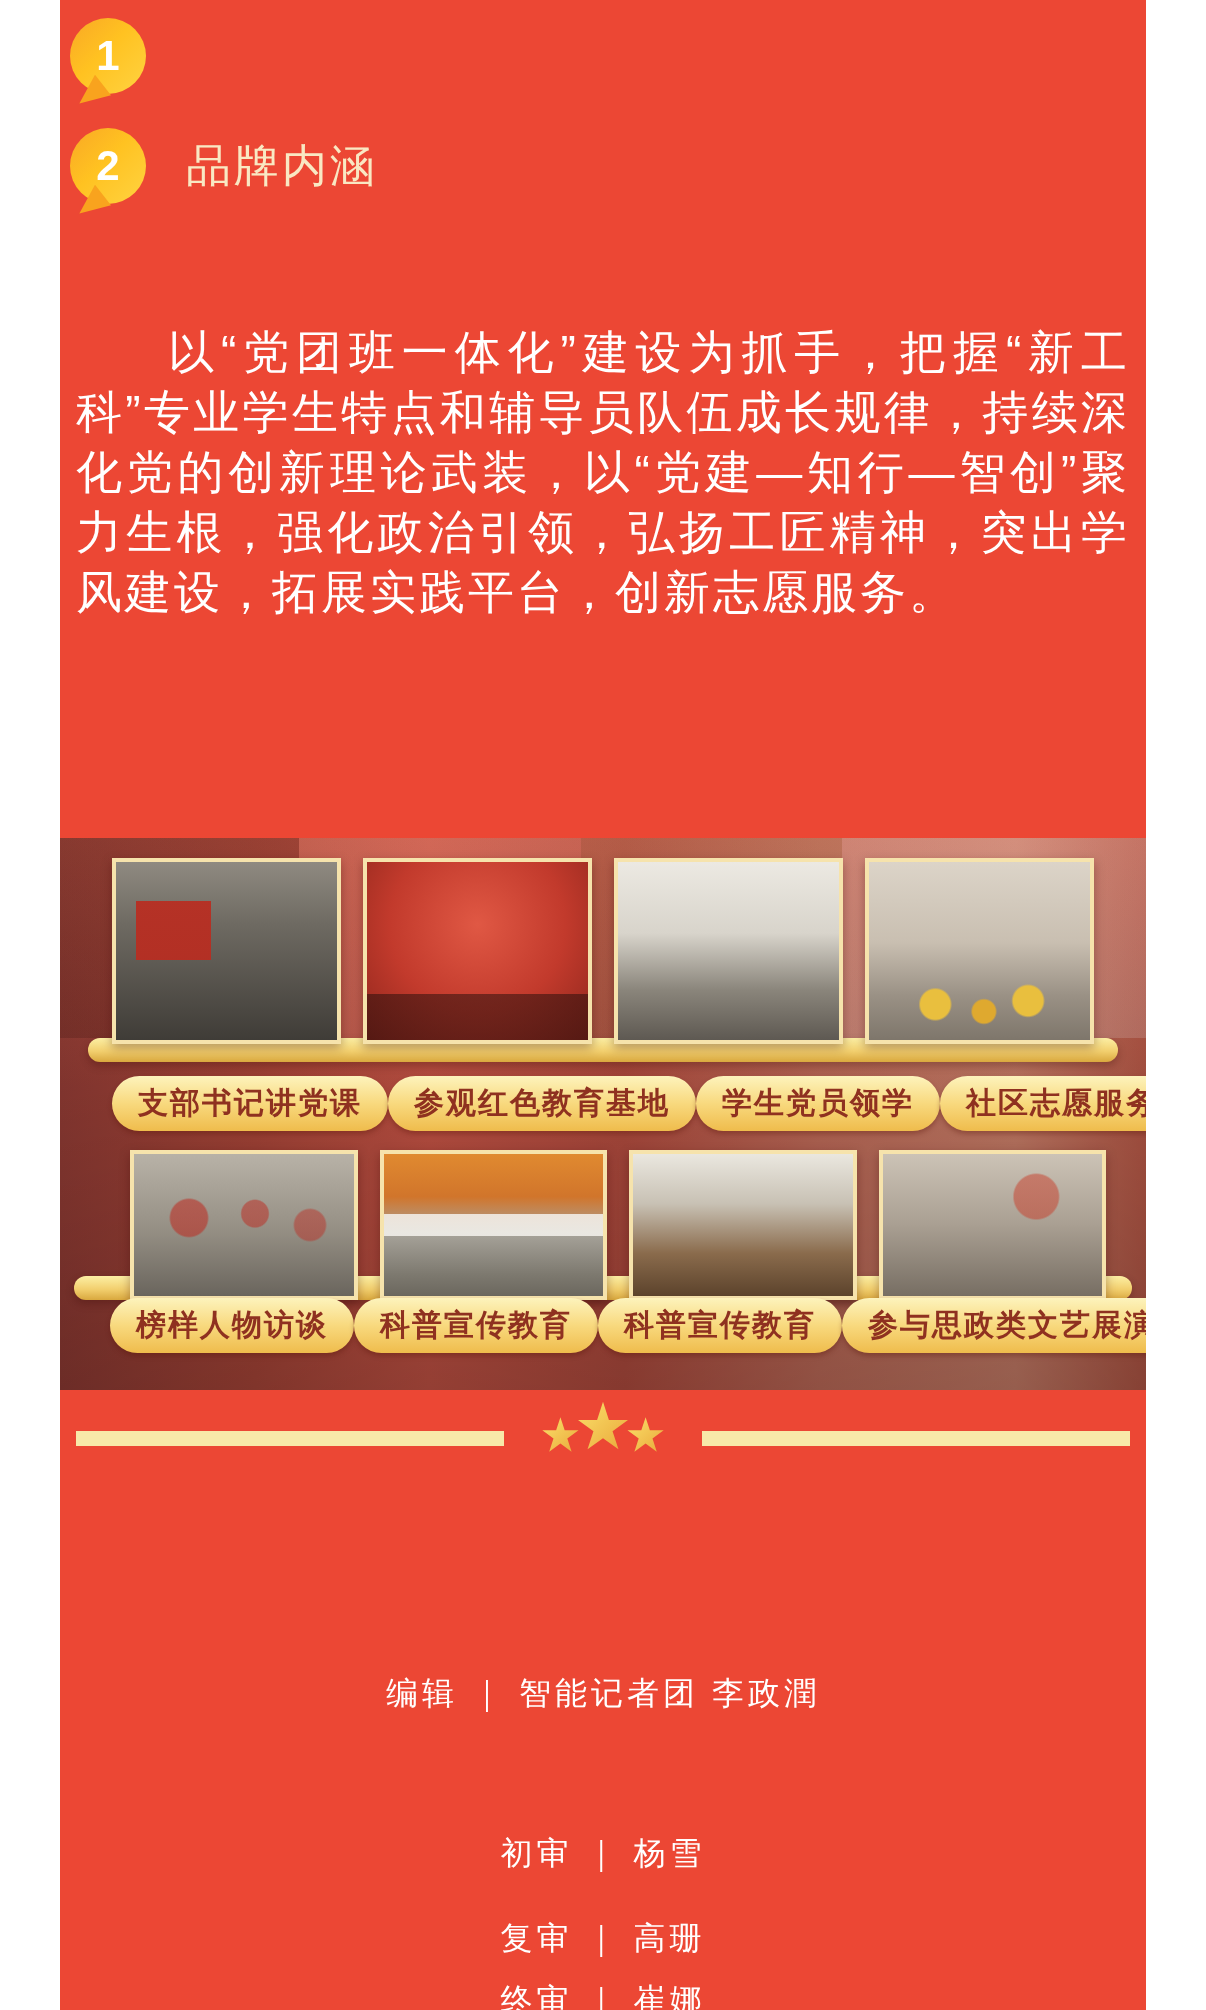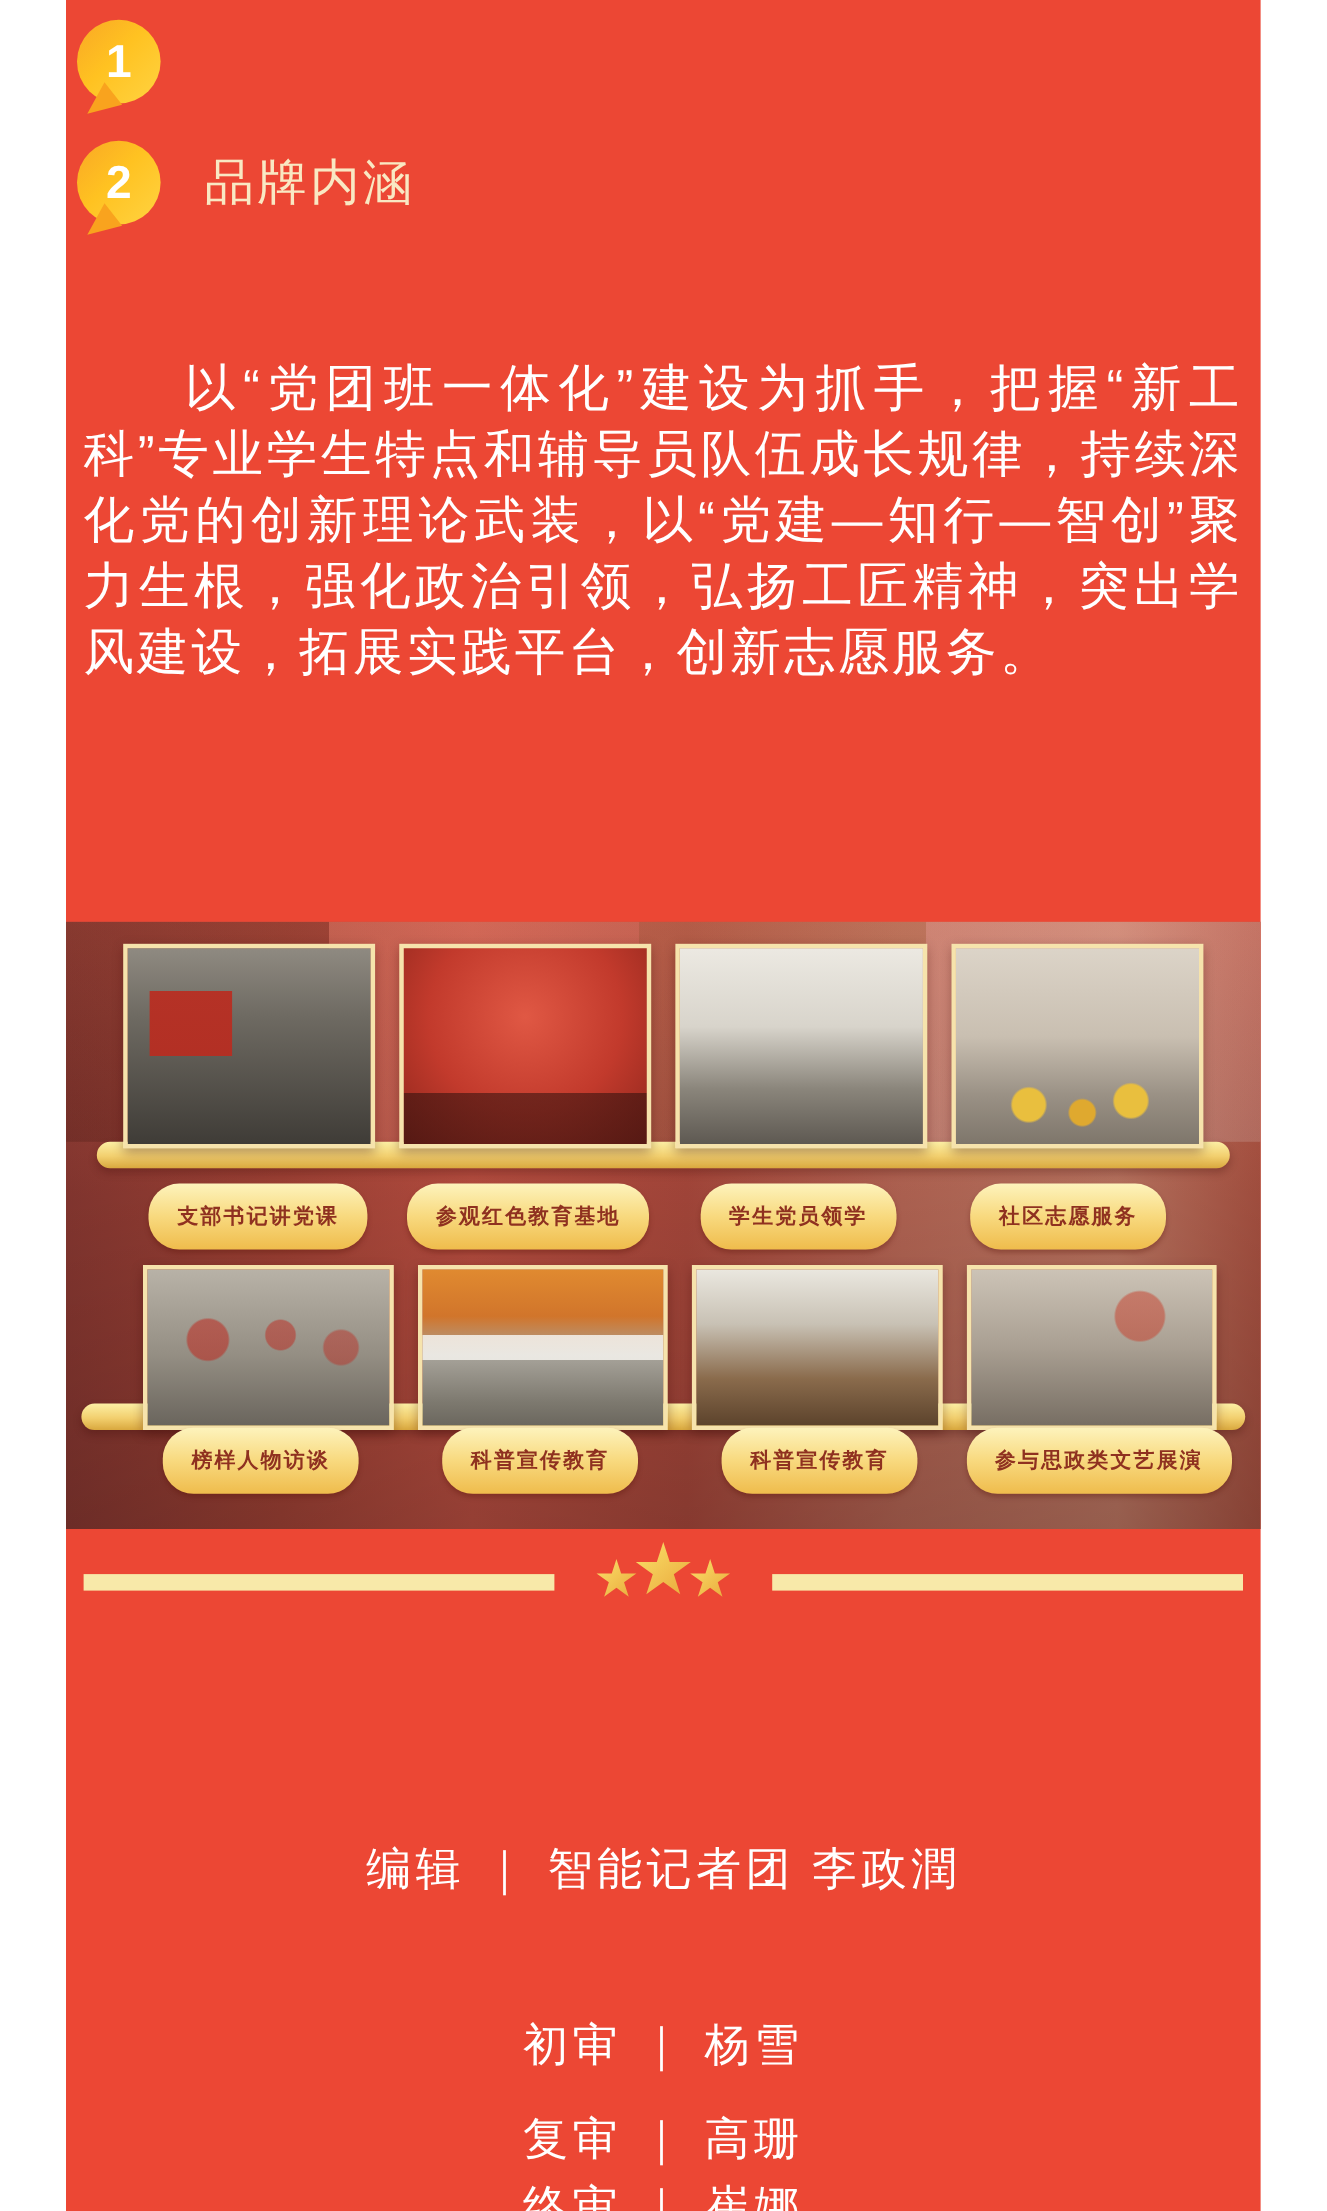--- a/index.html
+++ b/index.html
@@ -86,37 +86,37 @@
   .p7{background-image:linear-gradient(180deg,#EAE7DF 0%,#C8C1B4 35%,#8A6B4C 70%,#5C432C 100%);}
   .p8{background-image:
       radial-gradient(circle at 70% 30%,rgba(200,60,40,.5) 0 12%,transparent 13%),
       linear-gradient(180deg,#CCC3B6 0%,#A99F92 50%,#776E63 100%);}
   .pill-row{position:absolute;display:flex;z-index:3;}
   .pill-row.pr1{top:238px;left:52px;right:52px;}
   .pill-row.pr2{top:460px;left:50px;right:20px;}
   .pill-cell{flex:1;display:flex;justify-content:center;}
   .pill{
     background:linear-gradient(180deg,#FDF3BC 0%,#F8D97E 50%,#EFBC4C 100%);
-    border-radius:28px;padding:17px 26px;white-space:nowrap;
-    color:#8F3120;font-size:19px;font-weight:bold;letter-spacing:2px;
+    border-radius:28px;padding:7px 26px;white-space:nowrap;
+    color:#8F3120;font-size:30px;font-weight:bold;letter-spacing:2px;
     box-shadow:0 3px 5px rgba(90,20,10,.35);
   }
   
   .divider{
     position:absolute;top:1398px;left:0;width:1086px;height:60px;
     display:flex;align-items:flex-end;
   }
   .d-bar{height:15px;background:#F8E9A9;flex:1;margin-bottom:12px;}
   .d-bar.left{margin-left:16px;margin-right:14px;}
   .d-bar.right{margin-right:16px;margin-left:14px;}
   .stars{flex:0 0 170px;height:58px;}
   
   .credit{
     position:absolute;left:0;width:100%;text-align:center;margin:0;
-    color:#ffffff;font-size:41px;letter-spacing:4px;font-weight:400;white-space:nowrap;
+    color:#ffffff;font-size:32px;letter-spacing:4px;font-weight:400;white-space:nowrap;
   }
   .credit.c1{top:1672px;}
   .credit.c2{top:1832px;}
   .credit.c3{top:1917px;}
   .credit.c4{top:1979px;}
 </style>
 </head>
 <body>
 
 <div class="sheet">

